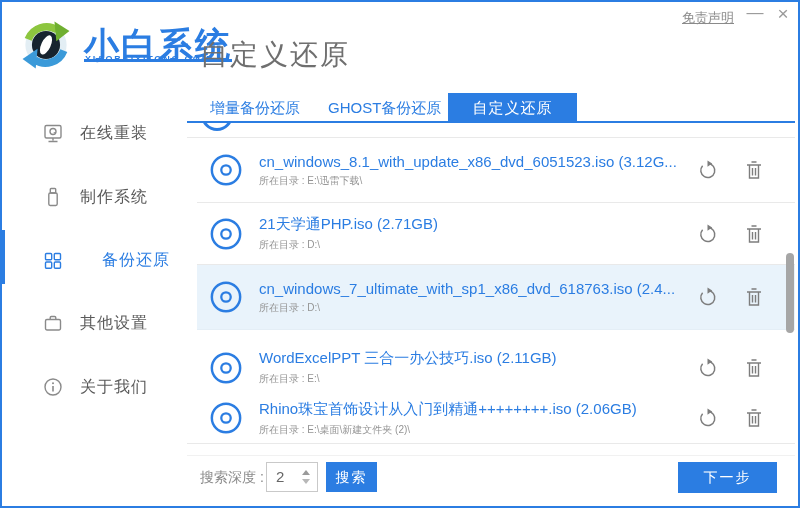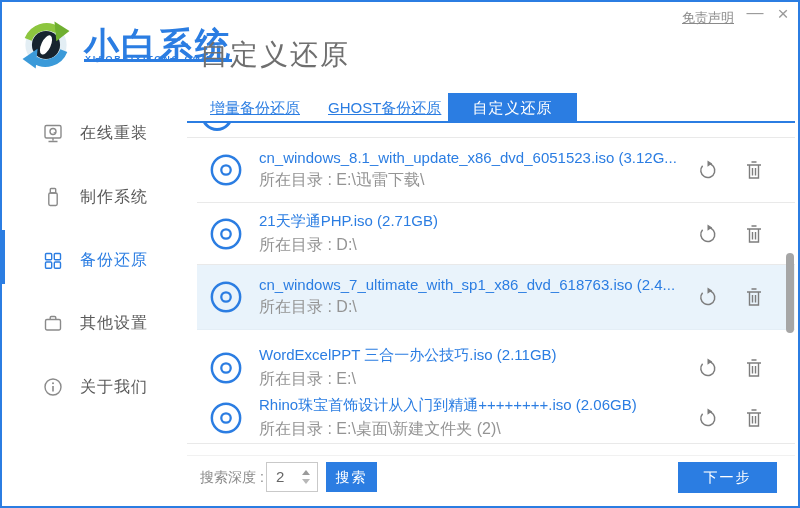--- a/index.html
+++ b/index.html
@@ -13,40 +13,40 @@
   .brand-sub{position:absolute;left:85px;top:54px;font-size:9px;font-weight:bold;color:#2b7de2;letter-spacing:1.8px;}
   .page-title{position:absolute;left:200px;top:36px;font-size:28px;color:#6f6f6f;letter-spacing:2px;}
   .disclaimer{position:absolute;left:682px;top:9px;font-size:13px;color:#8a8a8a;text-decoration:underline;cursor:pointer;text-align:right;}
   .min-btn{position:absolute;left:744px;top:3px;font-size:17px;color:#9a9a9a;cursor:pointer;width:22px;text-align:center;}
   .close-btn{position:absolute;left:771px;top:3px;font-size:19px;color:#9a9a9a;cursor:pointer;width:24px;text-align:center;}
 
   
   .side-item{position:absolute;left:2px;width:183px;height:44px;display:flex;align-items:center;cursor:pointer;}
   .side-item .s-icon{position:absolute;left:40px;width:22px;height:22px;display:flex;align-items:center;}
   .side-item .s-label{position:absolute;left:78px;font-size:16px;color:#5a5a5a;letter-spacing:1px;}
-  .side-item.active .s-label{color:#2b7de2;}
+  .side-item.active .s-label{color:#2b7de2;margin-left:22px;}
   .active-bar{position:absolute;left:0;top:230px;width:5px;height:54px;background:#2b7de2;z-index:60;}
 
   
-  .tab{position:absolute;top:99px;font-size:15px;color:#2b7de2;cursor:pointer;text-decoration:underline;}
+  .tab{position:absolute;top:99px;font-size:15px;color:#2b7de2;cursor:pointer;}
   .tab-active{position:absolute;left:448px;top:93px;width:129px;height:30px;background:#2b7de2;color:#fff;
     font-size:15px;text-align:center;line-height:30px;cursor:pointer;letter-spacing:1px;}
   .tab-underline{position:absolute;left:187px;top:121px;width:608px;height:2px;background:#2b7de2;}
 
   
   .list{position:absolute;left:187px;top:123px;width:608px;height:321px;overflow:hidden;}
   .partial-row{position:absolute;left:0;top:0;width:100%;height:15px;border-bottom:1px solid #e9e9e9;box-sizing:border-box;overflow:hidden;}
   .partial-cd{position:absolute;left:14px;top:-24px;width:26px;height:26px;border:3px solid #2b7de2;border-radius:50%;}
   .row{position:absolute;left:10px;width:100%;display:flex;align-items:center;box-sizing:border-box;
     padding:0 40px 0 12px;border-bottom:1px solid #e9e9e9;background:#fff;}
   .row.hl{background:#e9f3fb;border-bottom-color:#e4eef6;}
   .cd-icon{flex:0 0 34px;height:34px;}
   .row-text{flex:1;margin-left:16px;min-width:0;}
   .row-title{font-size:15px;color:#2b7de2;white-space:nowrap;overflow:hidden;}
-  .row-dir{font-size:16px;color:#949494;margin-top:4px;white-space:nowrap;}
+  .row-dir{font-size:10px;color:#949494;margin-top:4px;white-space:nowrap;}
   .row-actions{display:flex;align-items:center;gap:24px;}
   .act-btn{width:22px;height:22px;cursor:pointer;}
   .scroll-thumb{position:absolute;left:599px;top:130px;width:8px;height:80px;background:#a6a6a6;border-radius:4px;cursor:pointer;}
 
   
   .footer-sep{position:absolute;left:187px;top:455px;width:608px;height:1px;background:#f1f1f1;}
   .depth-label{position:absolute;left:200px;top:469px;font-size:14px;color:#8a8a8a;}
   .spinner{position:absolute;left:266px;top:462px;width:52px;height:30px;border:1px solid #c9c9c9;
     box-sizing:border-box;display:flex;background:#fff;}
   .spin-value{flex:1;font-size:15px;color:#666;line-height:28px;padding-left:9px;}

